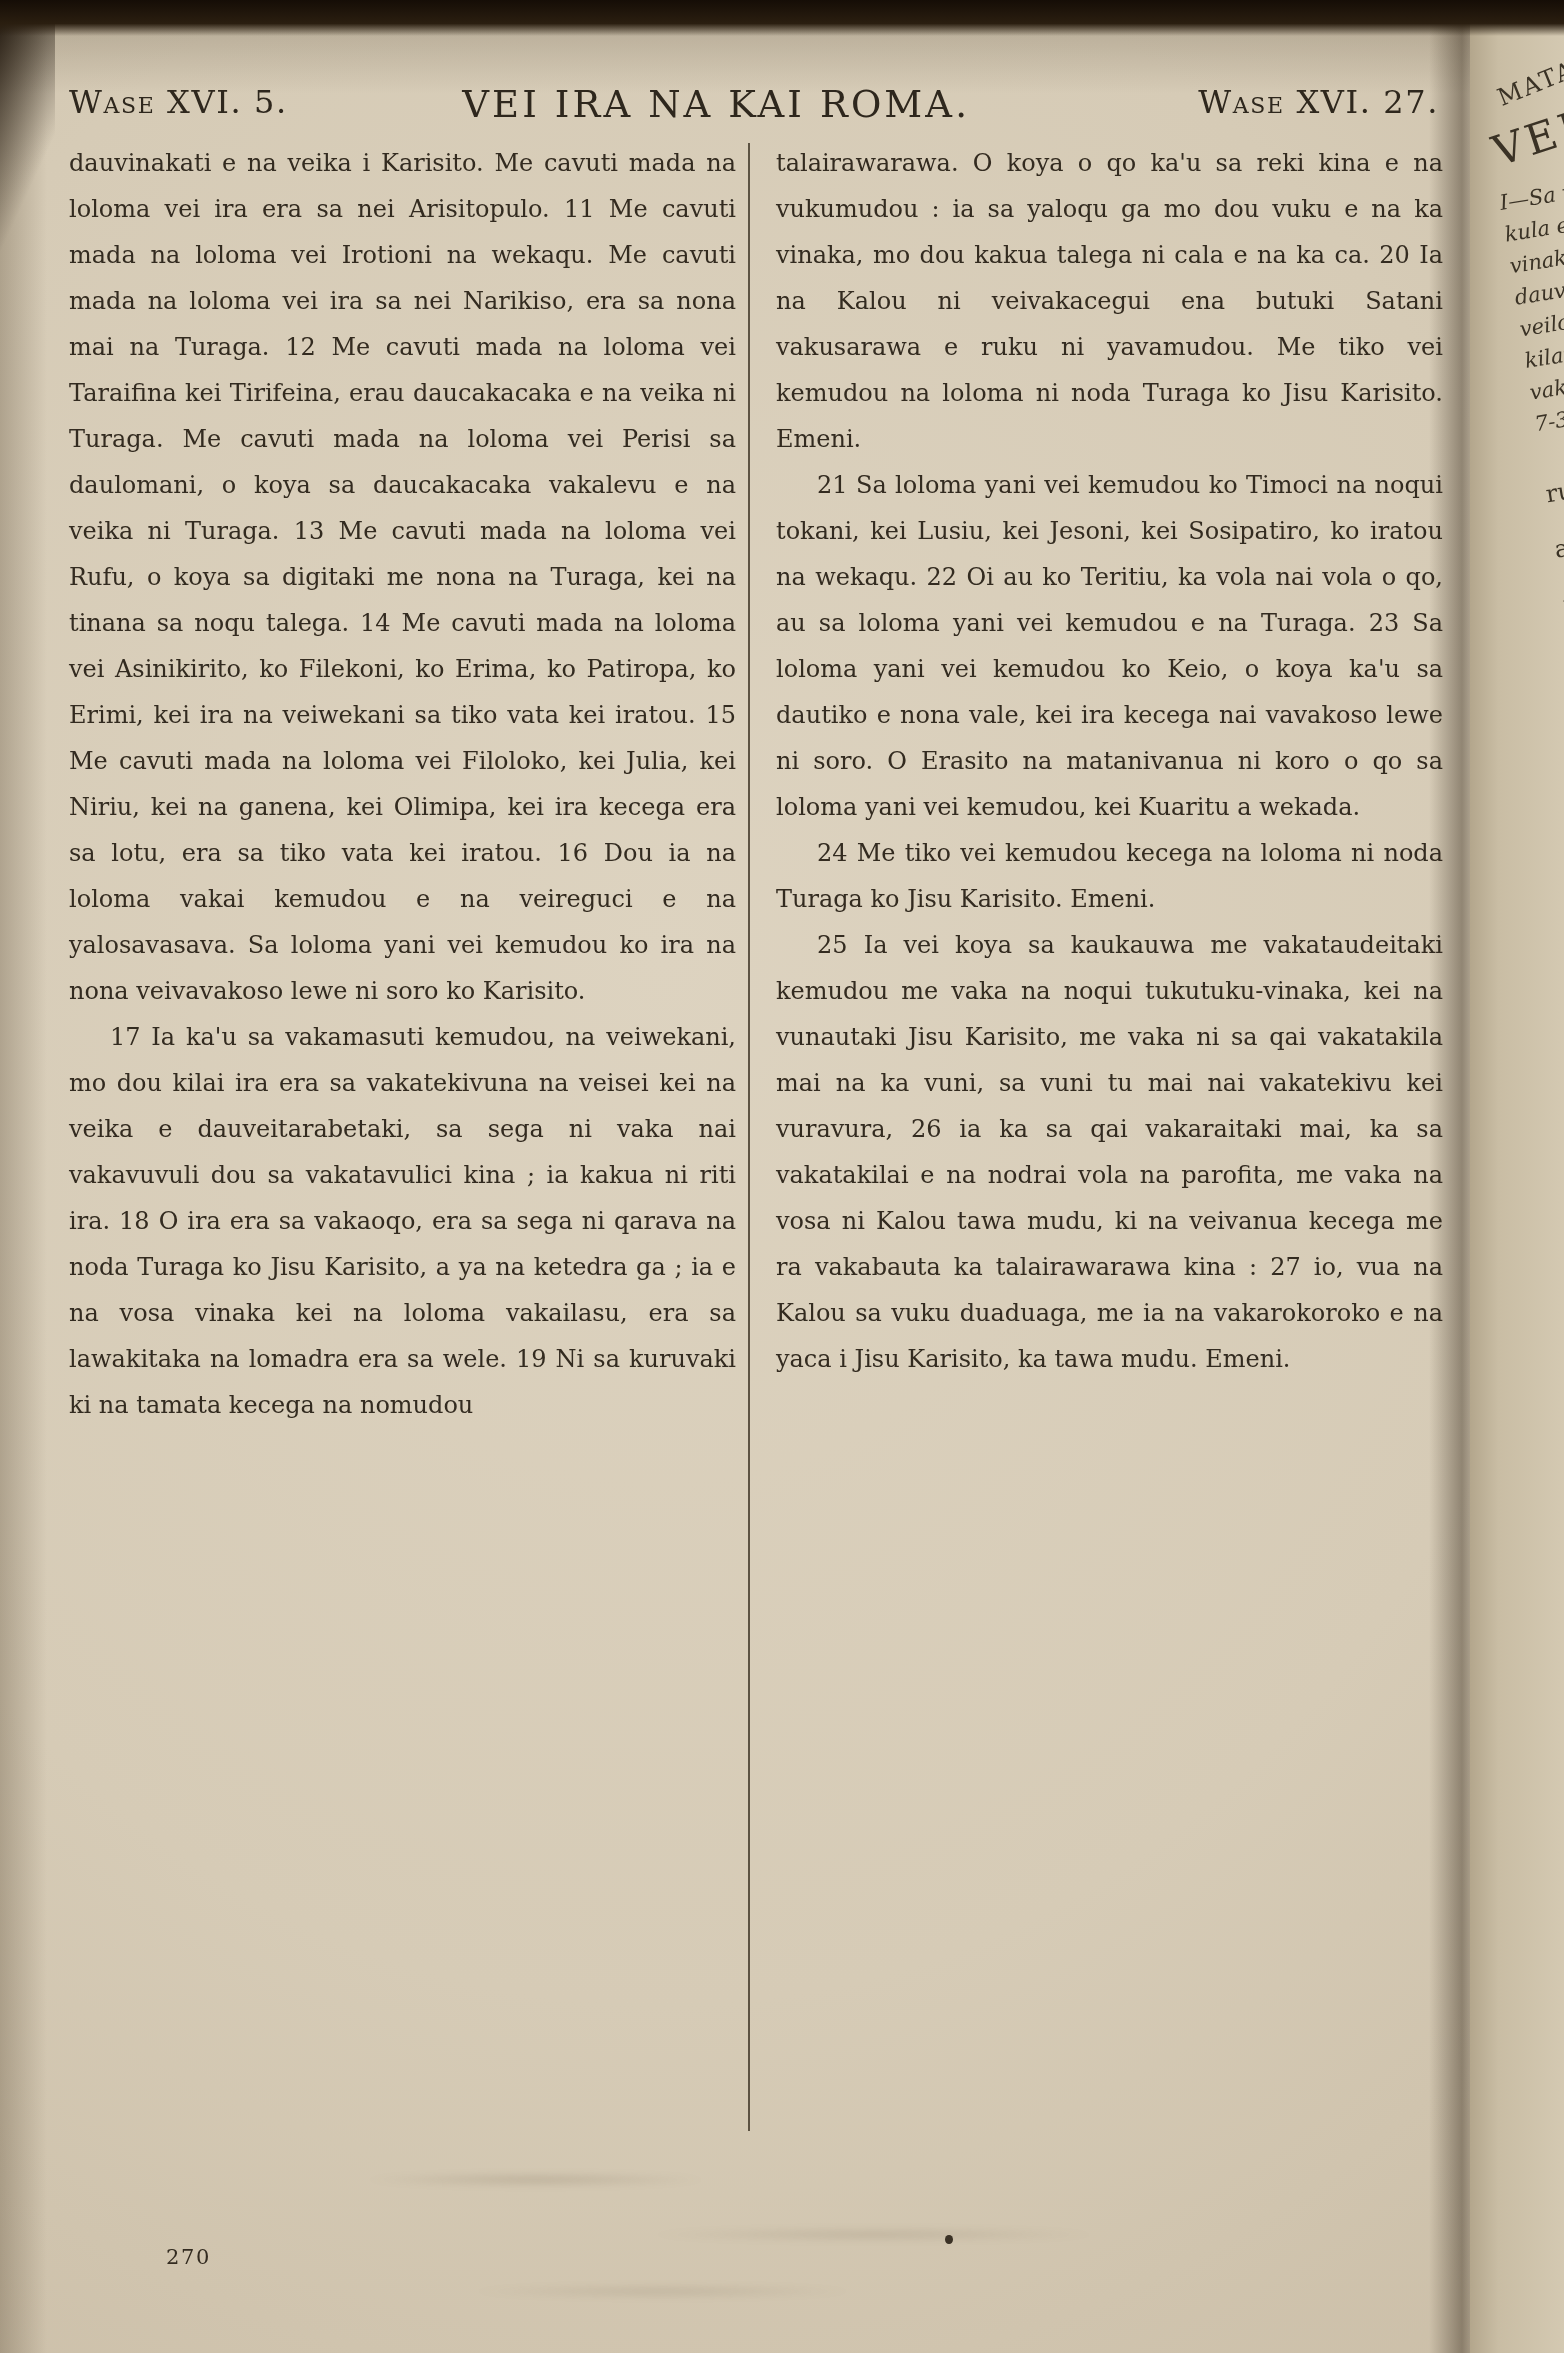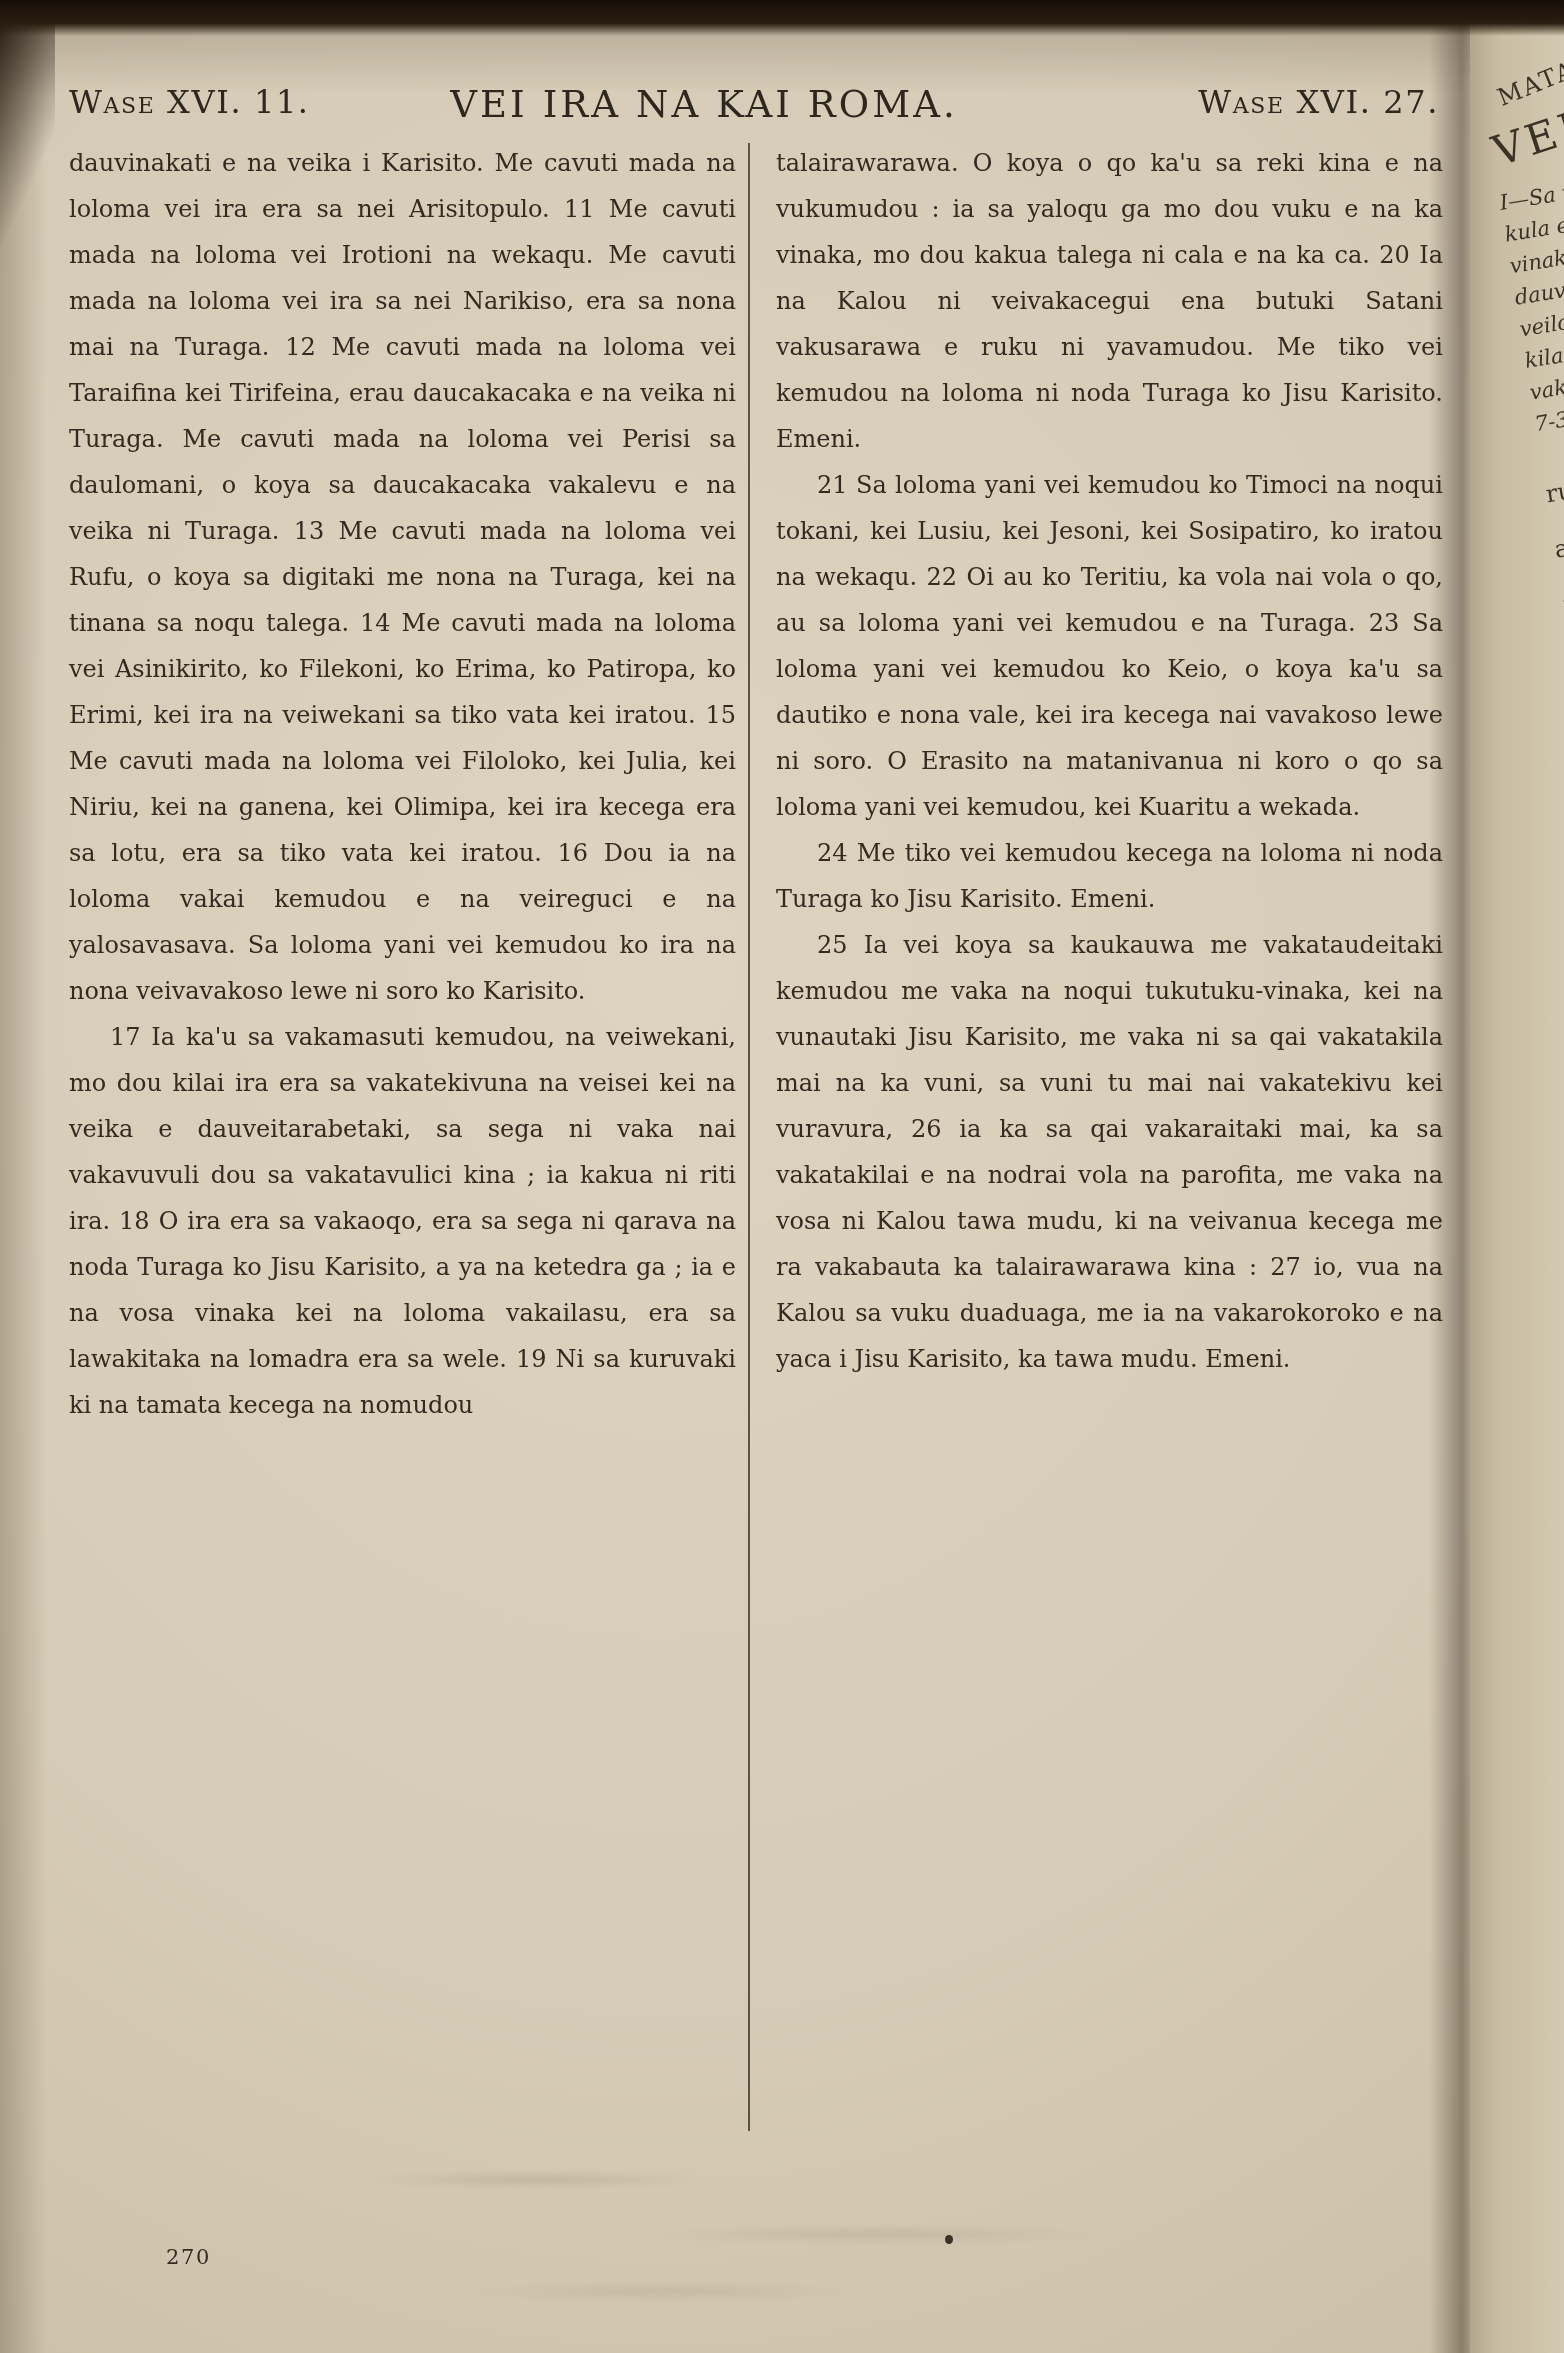--- a/index.html
+++ b/index.html
@@ -26,21 +26,21 @@
   
   .dark-top {
     position:absolute; left:0; top:0; width:1565px; height:36px; z-index:5;
     background:linear-gradient(180deg, #150d06 0%, #2a1e10 65%, rgba(42,30,16,0) 100%);
   }
 
   
   .running-head { position:absolute; top:59px; color:#2e271d; white-space:nowrap; }
   .head-left  { left:69px;  font-size:32px; font-variant:small-caps; letter-spacing:1.6px; }
   .head-right { right:31px; font-size:32px; font-variant:small-caps; letter-spacing:1.6px; }
-  .head-center{ left:438px; width:532px; text-align:center; font-size:37px; letter-spacing:3.1px; }
+  .head-center{ left:438px; width:532px; text-align:right; font-size:37px; letter-spacing:3.1px; }
 
   
   .col {
     position:absolute; top:116px; width:667px;
     color:#332b20; font-size:24px; line-height:46px; text-align:justify;
   }
   .col-left  { left:69px; }
   .col-right { left:776px; }
   .para { margin:0; text-indent:41px; }
   .para.no-indent { text-indent:0; }
@@ -91,21 +91,21 @@
   .edge-lines .frag { font-size:24px; line-height:56px; }
 </style>
 </head>
 <body>
 
 <div class="photo">
 
   <div class="page">
     <div class="corner-shadow"></div>
 
-    <span class="running-head head-left">Wase XVI. 11.</span>
+    <span class="running-head head-left">Wase XVI. 5.</span>
     <span class="running-head head-center">VEI IRA NA KAI ROMA.</span>
     <span class="running-head head-right">Wase XVI. 27.</span>
 
     <div class="col col-left">
       <p class="para no-indent">dauvinakati e na veika i Karisito. Me cavuti mada na loloma vei ira era sa nei Arisitopulo. 11 Me cavuti mada na loloma vei Irotioni na wekaqu. Me cavuti mada na loloma vei ira sa nei Narikiso, era sa nona mai na Turaga. 12 Me cavuti mada na loloma vei Taraifina kei Tirifeina, erau daucakacaka e na veika ni Turaga. Me cavuti mada na loloma vei Perisi sa daulomani, o koya sa daucakacaka vakalevu e na veika ni Turaga. 13 Me cavuti mada na loloma vei Rufu, o koya sa digitaki me nona na Turaga, kei na tinana sa noqu talega. 14 Me cavuti mada na loloma vei Asinikirito, ko Filekoni, ko Erima, ko Patiropa, ko Erimi, kei ira na veiwekani sa tiko vata kei iratou. 15 Me cavuti mada na loloma vei Filoloko, kei Julia, kei Niriu, kei na ganena, kei Olimipa, kei ira kecega era sa lotu, era sa tiko vata kei iratou. 16 Dou ia na loloma vakai kemudou e na veireguci e na yalosavasava. Sa loloma yani vei kemudou ko ira na nona veivavakoso lewe ni soro ko Karisito.</p>
       <p class="para">17 Ia ka'u sa vakamasuti kemudou, na veiwekani, mo dou kilai ira era sa vakatekivuna na veisei kei na veika e dauveitarabetaki, sa sega ni vaka nai vakavuvuli dou sa vakatavulici kina ; ia kakua ni riti ira. 18 O ira era sa vakaoqo, era sa sega ni qarava na noda Turaga ko Jisu Karisito, a ya na ketedra ga ; ia e na vosa vinaka kei na loloma vakailasu, era sa lawakitaka na lomadra era sa wele. 19 Ni sa kuruvaki ki na tamata kecega na nomudou</p>
     </div>
 
     <div class="divider"></div>
 

